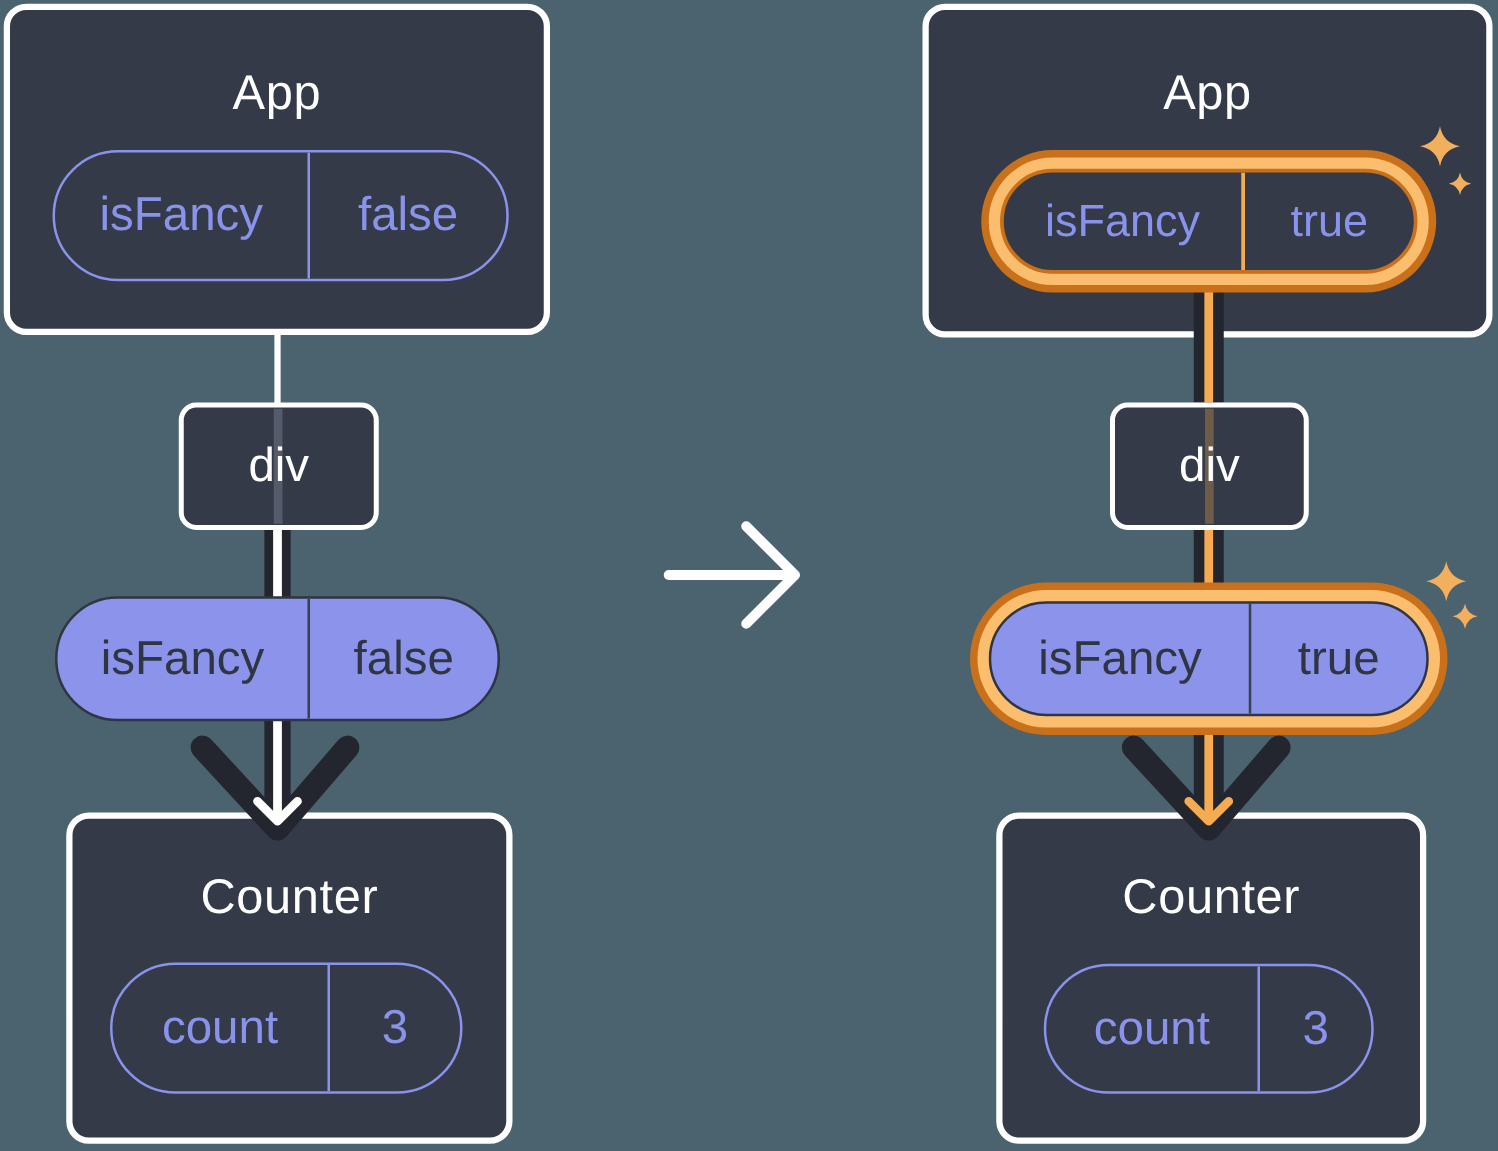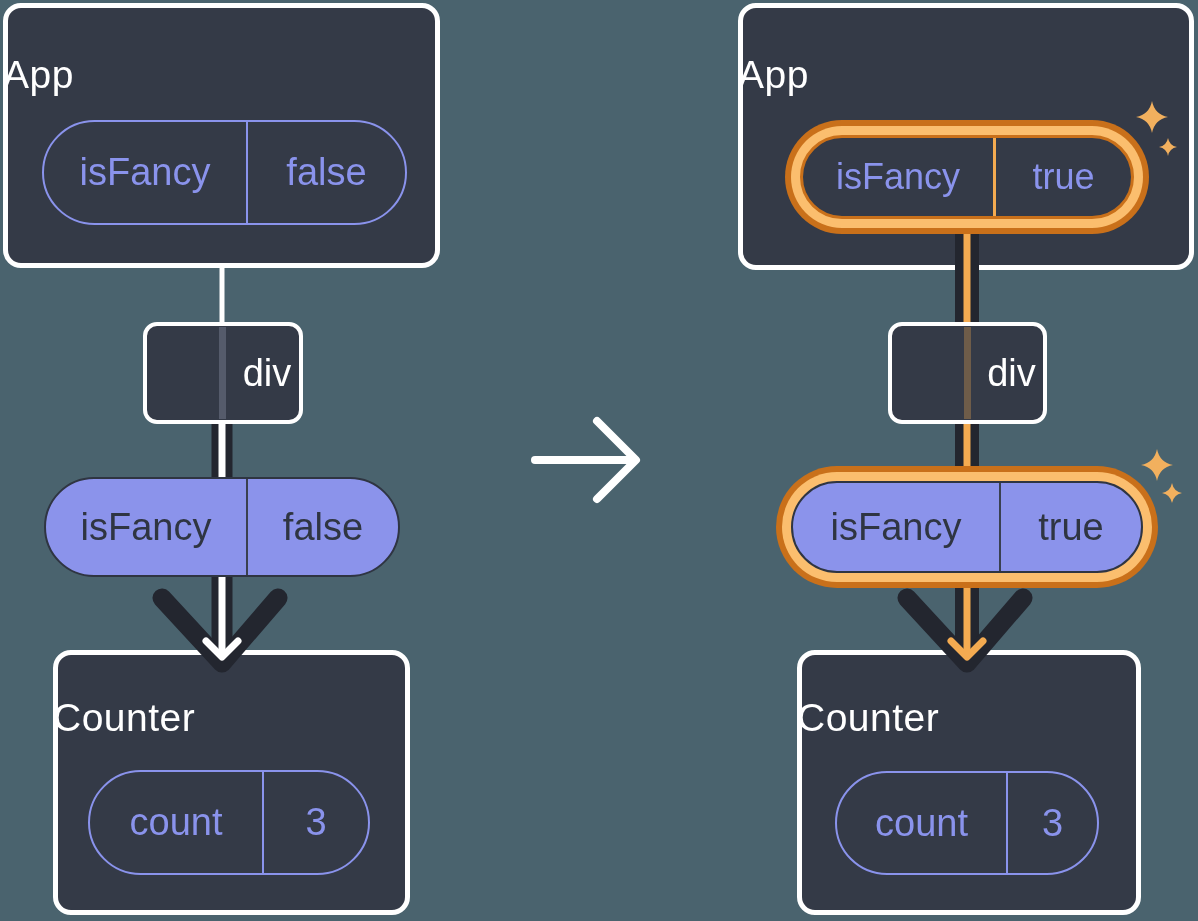--- a/index.html
+++ b/index.html
@@ -33,37 +33,36 @@
   .thread{
     position:absolute;
     width:7px;
     z-index:4;
   }
   .thread.white{background:rgba(205,210,235,0.22);}
   .thread.orange{background:rgba(244,171,81,0.30);}
   
   .title{
     position:absolute;
-    text-align:left;
+    text-align:center;
     color:#FFFFFF;
     font-size:39px;
     font-weight:500;
     letter-spacing:0.5px;
     z-index:5;
     line-height:44px;
   }
   .divlabel{
     position:absolute;
     text-align:center;
     color:#FFFFFF;
     font-size:38px;
     font-weight:400;
     z-index:5;
     line-height:44px;
-    padding-left:44px;
   }
   
   .pill{
     position:absolute;
     display:flex;
     border-radius:999px;
     box-sizing:border-box;
     z-index:6;
     overflow:hidden;
   }

